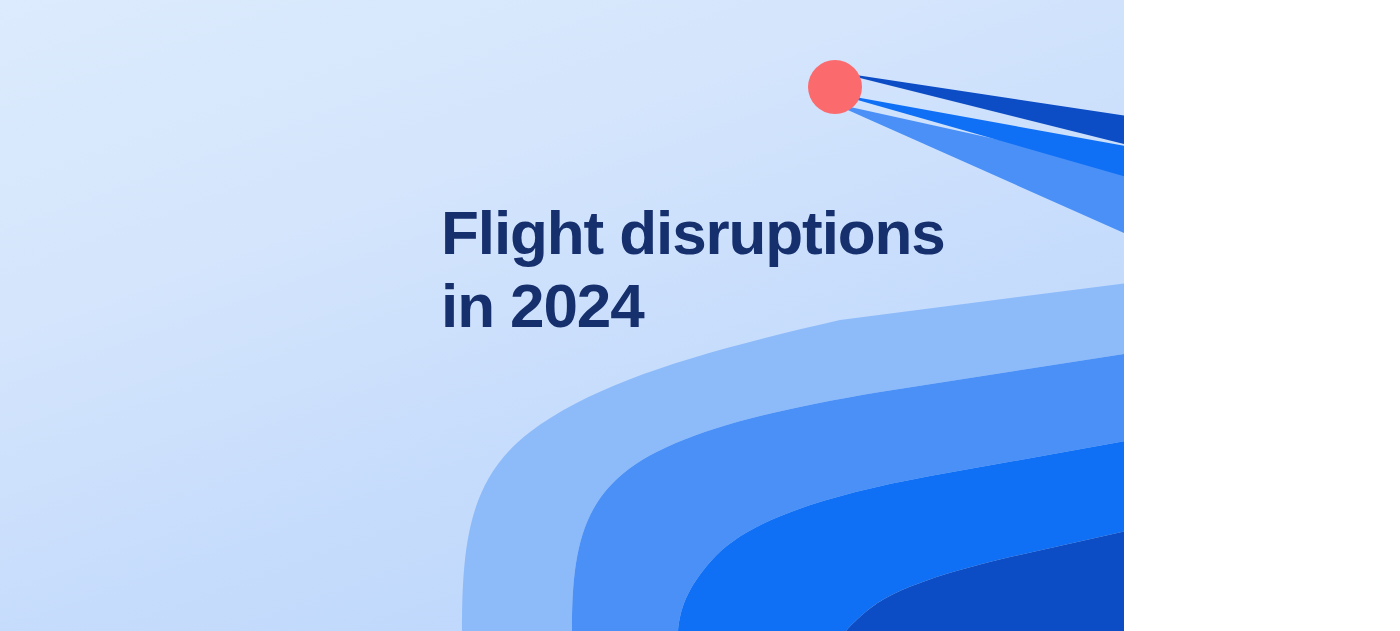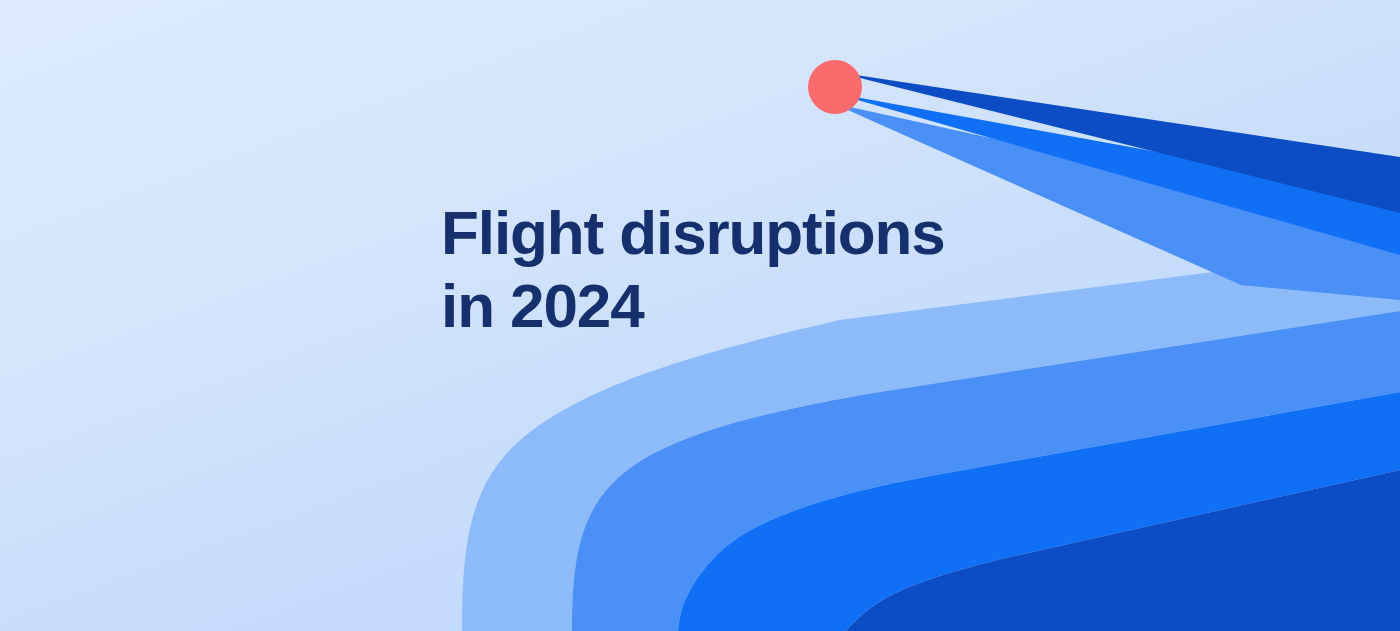--- a/index.html
+++ b/index.html
@@ -2,21 +2,21 @@
 <html><head>
 <meta charset="utf-8">
 <style>
   html, body {
     margin: 0;
     padding: 0;
     background: #ffffff;
   }
   #hero {
     position: relative;
-    width: 1400px;
+    width: 1124px;
     height: 631px;
     overflow: hidden;
     font-family: "Liberation Sans", sans-serif;
   }
   #hero-bg {
     position: absolute;
     inset: 0;
     background: linear-gradient(160deg, #DCEBFD 0%, #D4E5FC 32%, #C6DCFC 62%, #B6D3FB 100%);
   }
   #hero-art {

